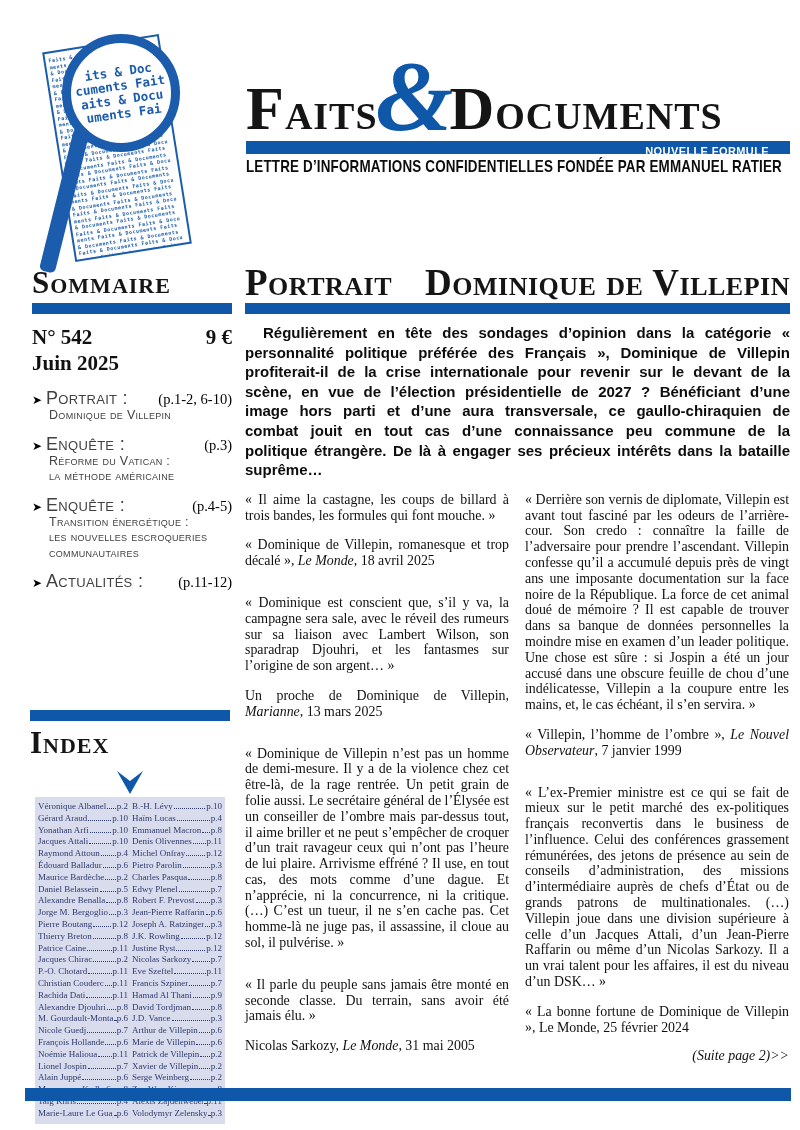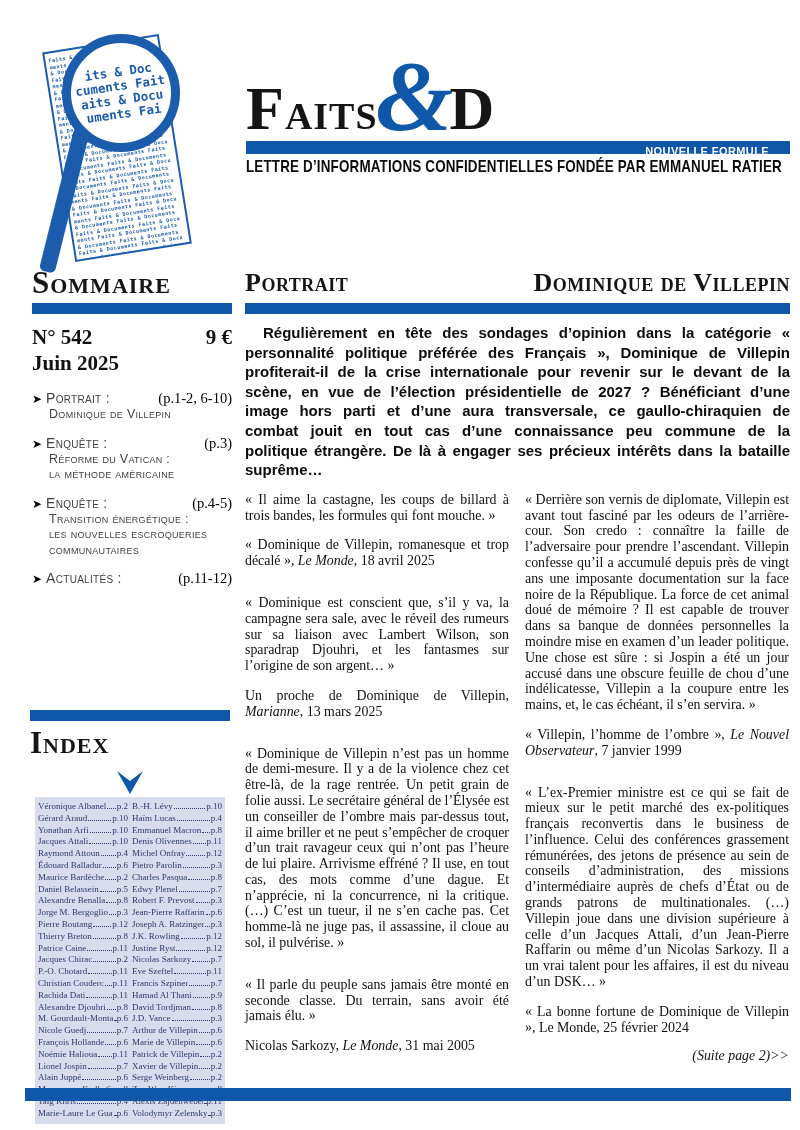--- a/index.html
+++ b/index.html
@@ -42,21 +42,21 @@
   .sb-title{margin:0;font-family:"Liberation Serif",serif;font-weight:700;font-size:31px;
             line-height:34px;font-variant:small-caps;letter-spacing:1px;color:#151515}
   .sb-bar{height:11px;background:var(--blue);margin-top:3px}
   .issue-row{display:flex;justify-content:space-between;align-items:baseline;margin-top:11px;
              font:700 21px/24px "Liberation Serif",serif}
   .issue-date{font:700 21px/24px "Liberation Serif",serif;margin-top:2px}
   .s-items{margin-top:15px}
   .s-item{margin-bottom:12px}
   .s-head{display:flex;align-items:baseline;line-height:16px}
   .s-arrow{font-family:"DejaVu Sans",sans-serif;font-size:12px;margin-right:4px;color:#000}
-  .s-label{font-family:"Liberation Sans",sans-serif;font-variant:small-caps;font-size:14px;
+  .s-label{font-family:"Liberation Sans",sans-serif;font-variant:small-caps;font-size:18px;
            color:#414141;letter-spacing:.3px}
   .s-pages{margin-left:auto;font-family:"Liberation Serif",serif;font-size:14.5px;color:#000}
   .s-sub{font-family:"Liberation Sans",sans-serif;font-variant:small-caps;font-size:12.5px;
          line-height:15.5px;color:#414141;padding-left:17px;letter-spacing:.3px}
 
   
   .index{position:absolute;left:30px;top:710px;width:200px}
   .idx-bar{height:11px;background:var(--blue)}
   .idx-title{margin:4px 0 10px;font-family:"Liberation Serif",serif;font-weight:700;font-size:31px;
              line-height:36px;font-variant:small-caps;letter-spacing:1px;color:#151515}
@@ -65,21 +65,21 @@
   .idx-cols{display:flex;gap:4px}
   .idx-col{flex:1;min-width:0}
   .idx-row{display:flex;align-items:baseline;font-size:9px;line-height:11.8px;color:var(--idx-txt);
            white-space:nowrap}
   .idx-name{overflow:hidden;flex-shrink:1}
   .idx-dots{flex:1;min-width:2px;border-bottom:1px dotted var(--idx-txt);margin:0 1px 2px 1px}
 
   
   .main{position:absolute;left:245px;top:266px;width:545px}
   .kicker-row{display:flex;justify-content:space-between;align-items:baseline}
-  .kicker,.k-title{font-family:"Liberation Serif",serif;font-weight:700;font-size:26px;
+  .kicker,.k-title{font-family:"Liberation Serif",serif;font-weight:700;font-size:37px;
                    line-height:34px;font-variant:small-caps;letter-spacing:.5px;color:#151515}
   .main-bar{height:11px;background:var(--blue);margin-top:3px}
   .intro{margin:9px 0 0;font:700 15px/19.6px "Liberation Sans",sans-serif;color:#0d0d0d;
          text-align:justify;text-indent:18px;word-spacing:1.5px}
   .cols{display:flex;gap:16px;margin-top:12px}
   .col{width:264px}
   .col p{margin:0;font-size:13.9px;line-height:15.8px;text-align:justify;color:#101010}
   .col p.kind-quote{margin-top:26px}
   .col p.kind-cite{margin-top:14px}
   .col p:first-child{margin-top:0}
@@ -105,20 +105,21 @@
     </div>
   </div>
 </div>
 
 <div class="masthead">
   <h1 class="mast-title">
       <span class="m-init">F</span>
       <span class="m-rest">AITS</span>
       <span class="m-amp">&amp;</span>
       <span class="m-init">D</span>
+      <span class="m-rest">OCUMENTS</span>
     </h1>
   <div class="mast-bar">
     <span class="badge">NOUVELLE FORMULE</span>
   </div>
   <div class="tagline">
     <span>LETTRE D’INFORMATIONS CONFIDENTIELLES FONDÉE PAR EMMANUEL RATIER</span>
   </div>
 </div>
 
 <div class="sidebar">

